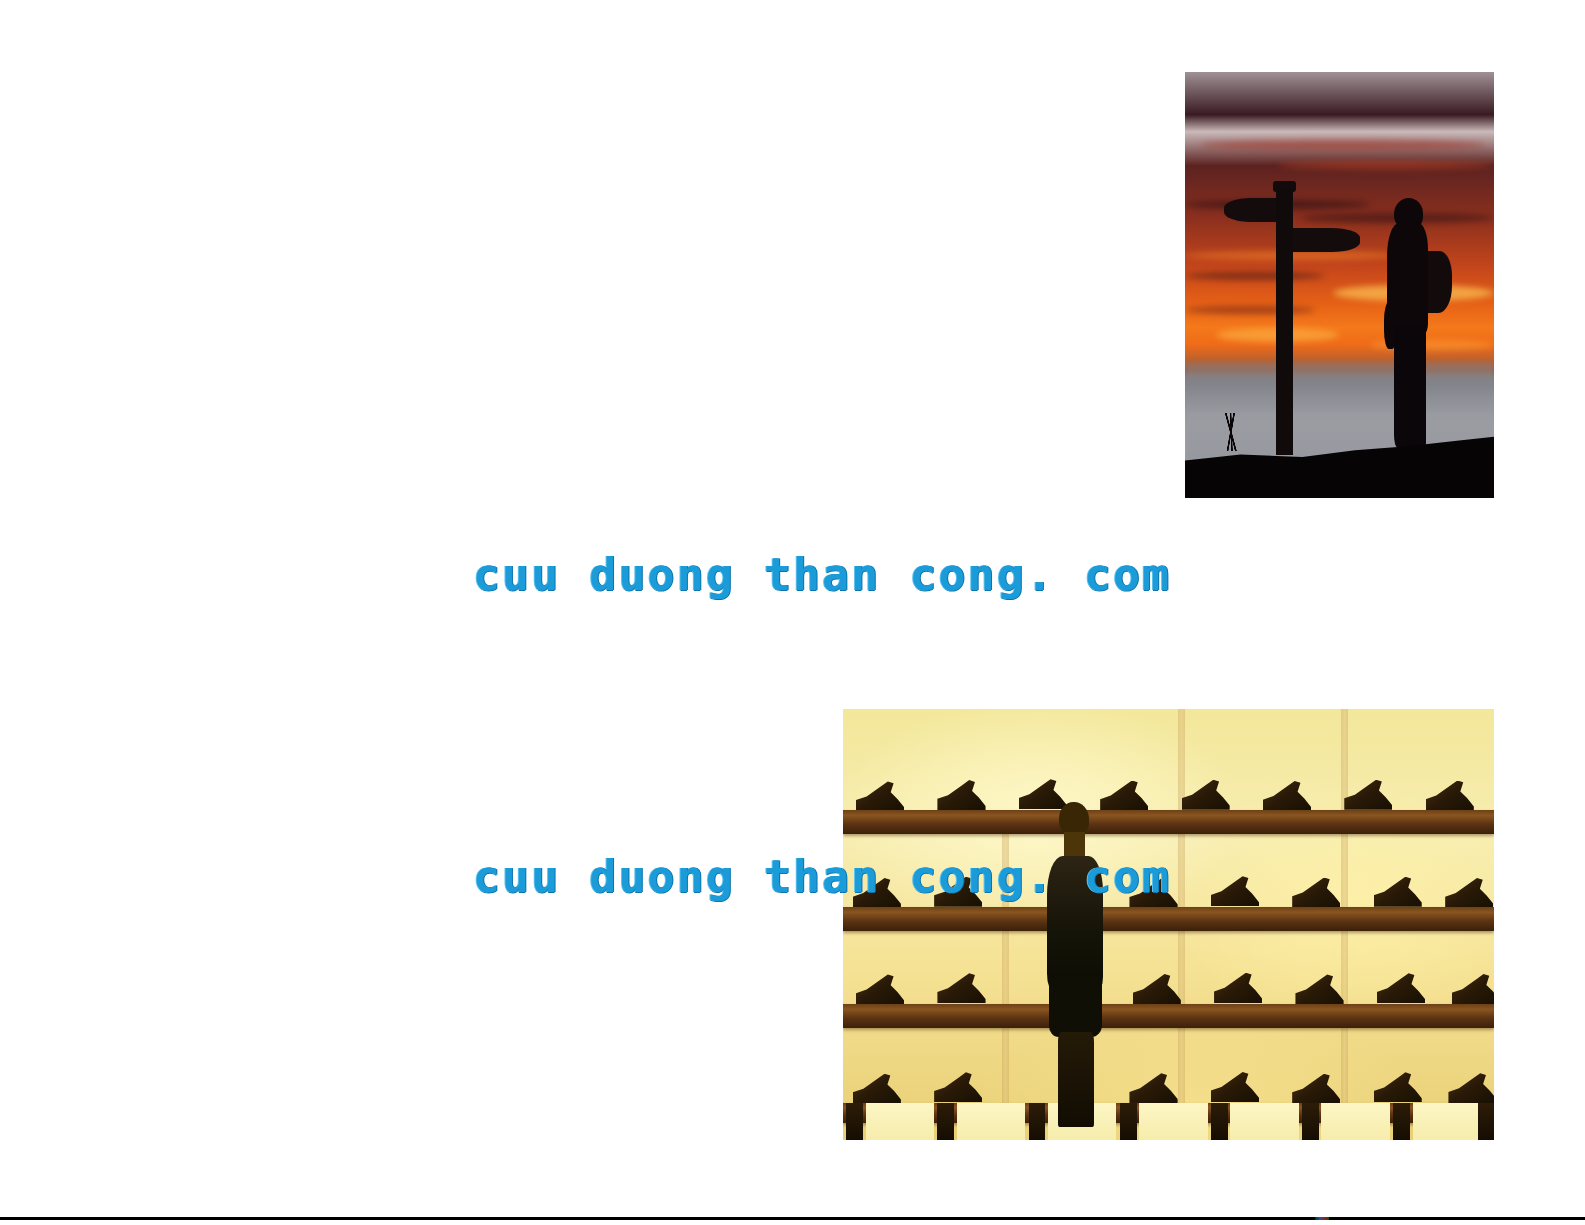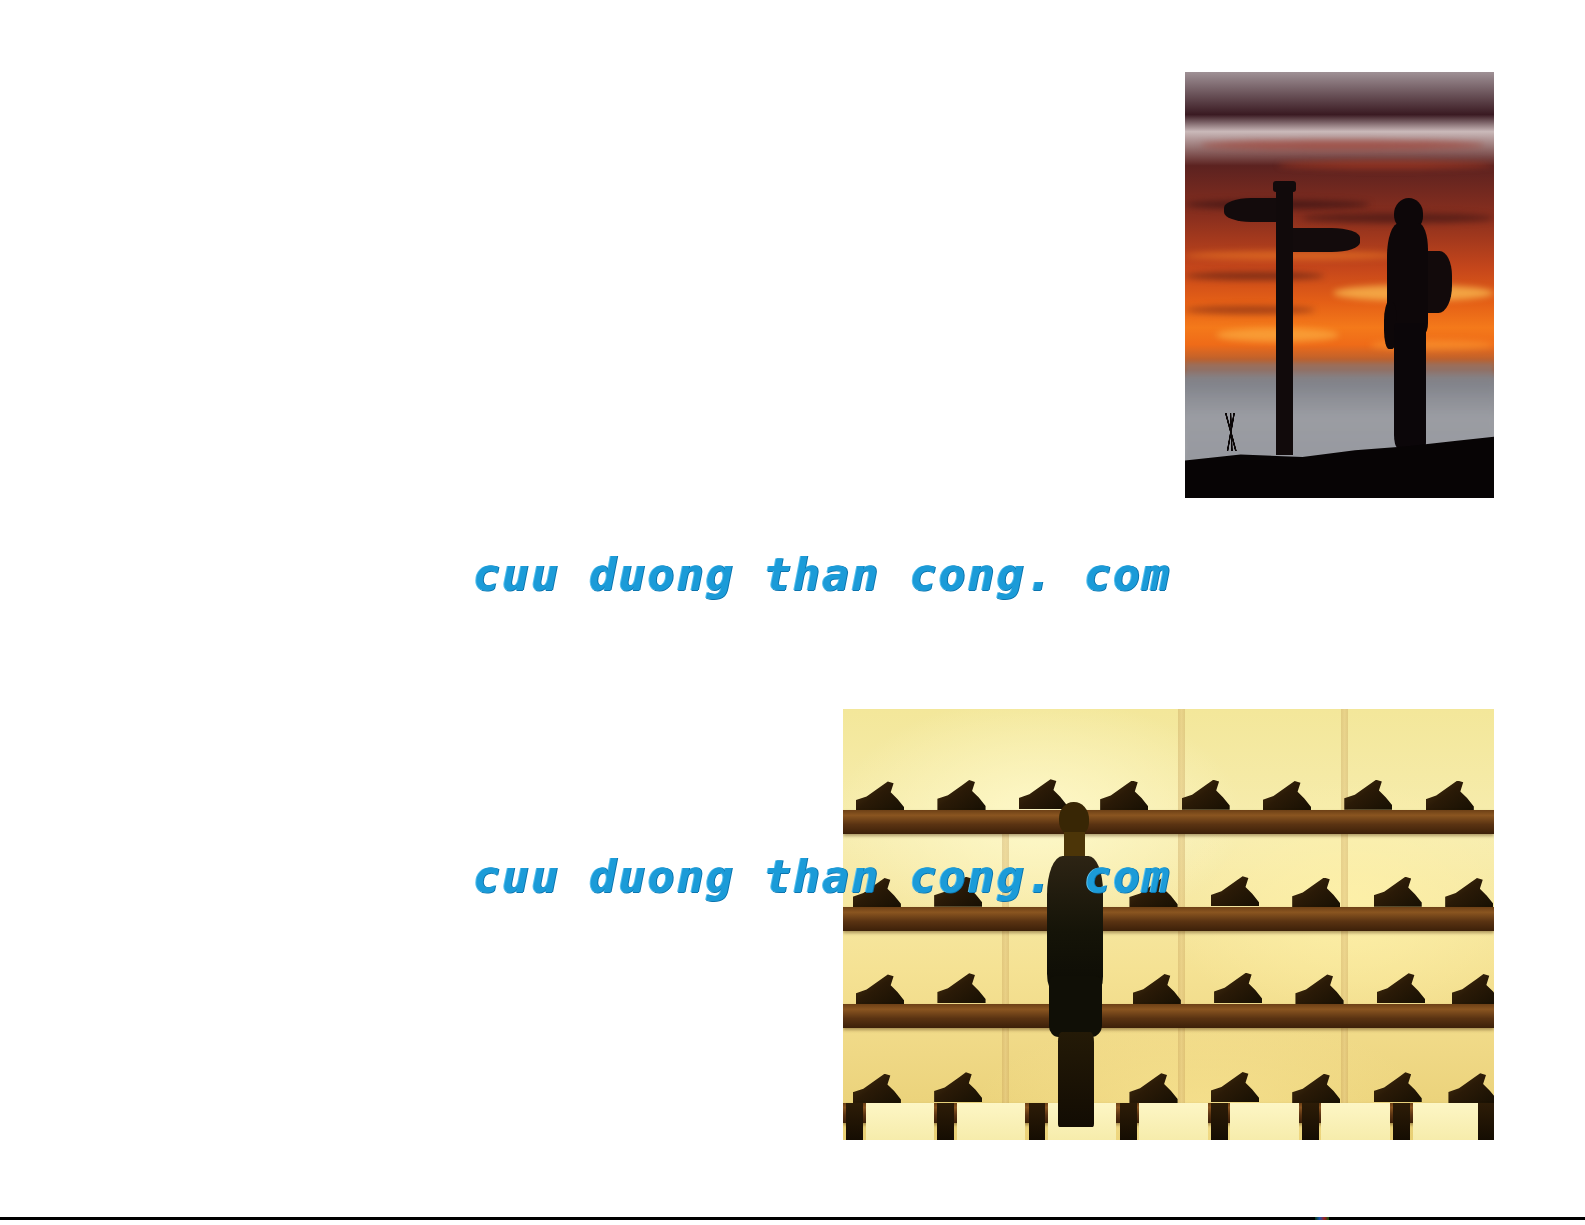--- a/index.html
+++ b/index.html
@@ -25,21 +25,20 @@
     white-space: pre;
     font-family: "DejaVu Sans Mono", "Liberation Mono", monospace;
     font-weight: 700;
     font-size: 45px;
     letter-spacing: 2px;
     color: #1b9bd8;
     text-shadow:
        1px 0 0 #0b74ae,
       -1px 0 0 #5bc2ef,
        0 1px 0 #0b74ae;
-    font-style: italic;
   }
   #watermark-top {
     left: 473px;
     top: 548px;
     z-index: 5;
   }
   #watermark-bottom {
     left: 473px;
     top: 850px;
     z-index: 25;

